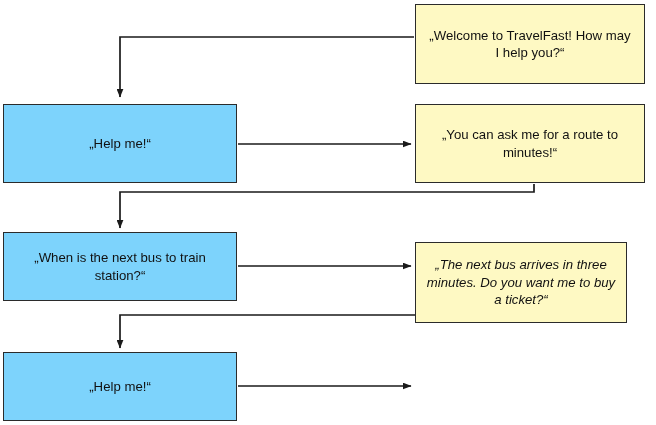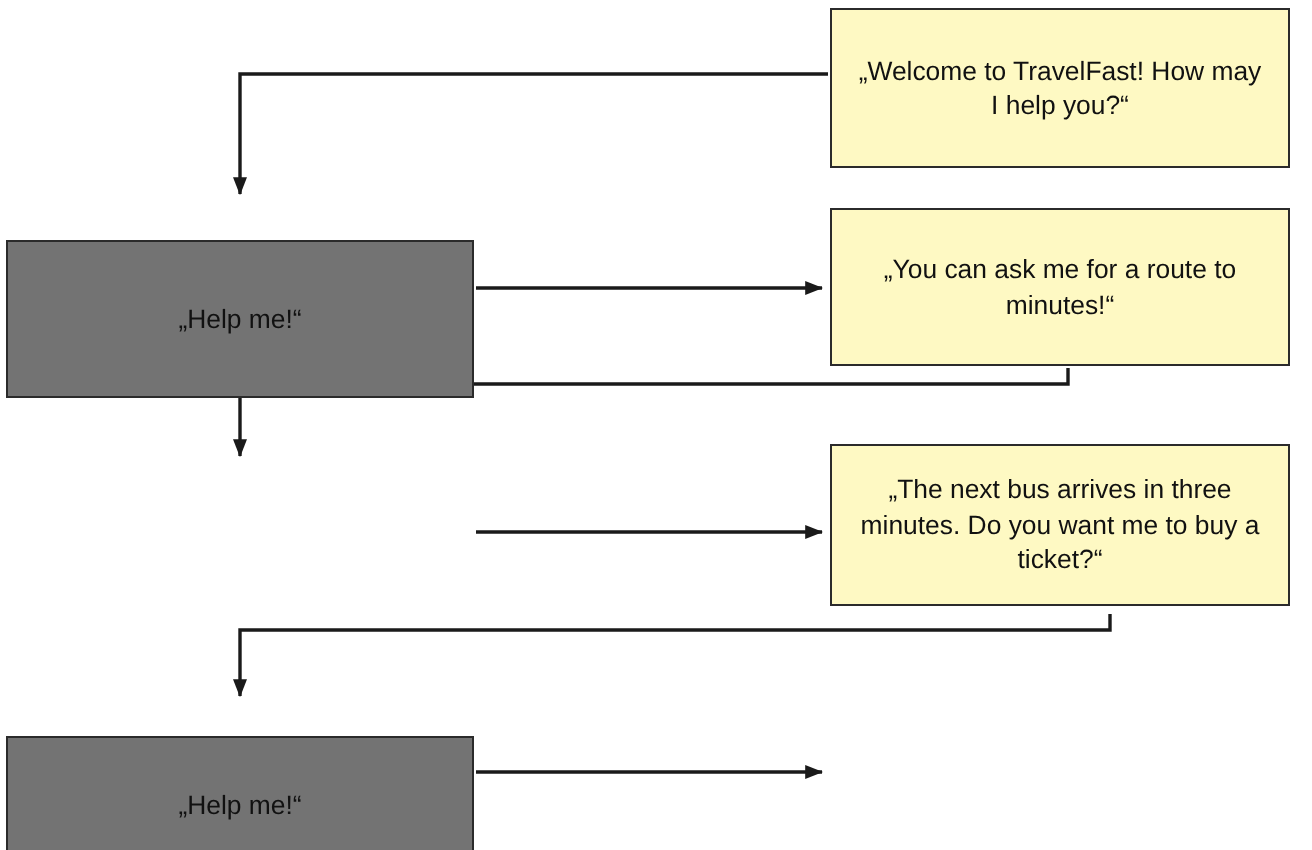--- a/index.html
+++ b/index.html
@@ -22,22 +22,21 @@
     display: flex;
     align-items: center;
     justify-content: center;
     text-align: center;
     padding: 4px 10px;
     font-size: 13.2px;
     line-height: 1.32;
     color: #111111;
   }
   .node.user {
-    background: #737373;
-    margin-top: 16px;
+    background: #7dd3fc;
   }
   .node.system {
     background: #fef9c3;
   }
   .node-text {
     display: block;
     width: 100%;
     white-space: pre-line;
   }
   .edge-svg {
@@ -84,22 +83,25 @@
   </div>
 
   <div class="node user" style="left:3px; top:104px; width:234px; height:79px;">
     <span class="node-text">„Help me!“</span>
   </div>
 
   <div class="node system" style="left:415px; top:104px; width:230px; height:79px;">
     <span class="node-text">„You can ask me for a route to minutes!“</span>
   </div>
 
+  <div class="node user" style="left:3px; top:232px; width:234px; height:69px;">
+    <span class="node-text">„When is the next bus to train station?“</span>
+  </div>
 
-  <div class="node system" style="left:415px; top:222px; width:230px; height:81px;">
+  <div class="node system" style="left:415px; top:242px; width:212px; height:81px;font-style:italic;">
     <span class="node-text">„The next bus arrives in three minutes. Do you want me to buy a ticket?“</span>
   </div>
 
   <div class="node user" style="left:3px; top:352px; width:234px; height:69px;">
     <span class="node-text">„Help me!“</span>
   </div>
 
 
 </div>
 

